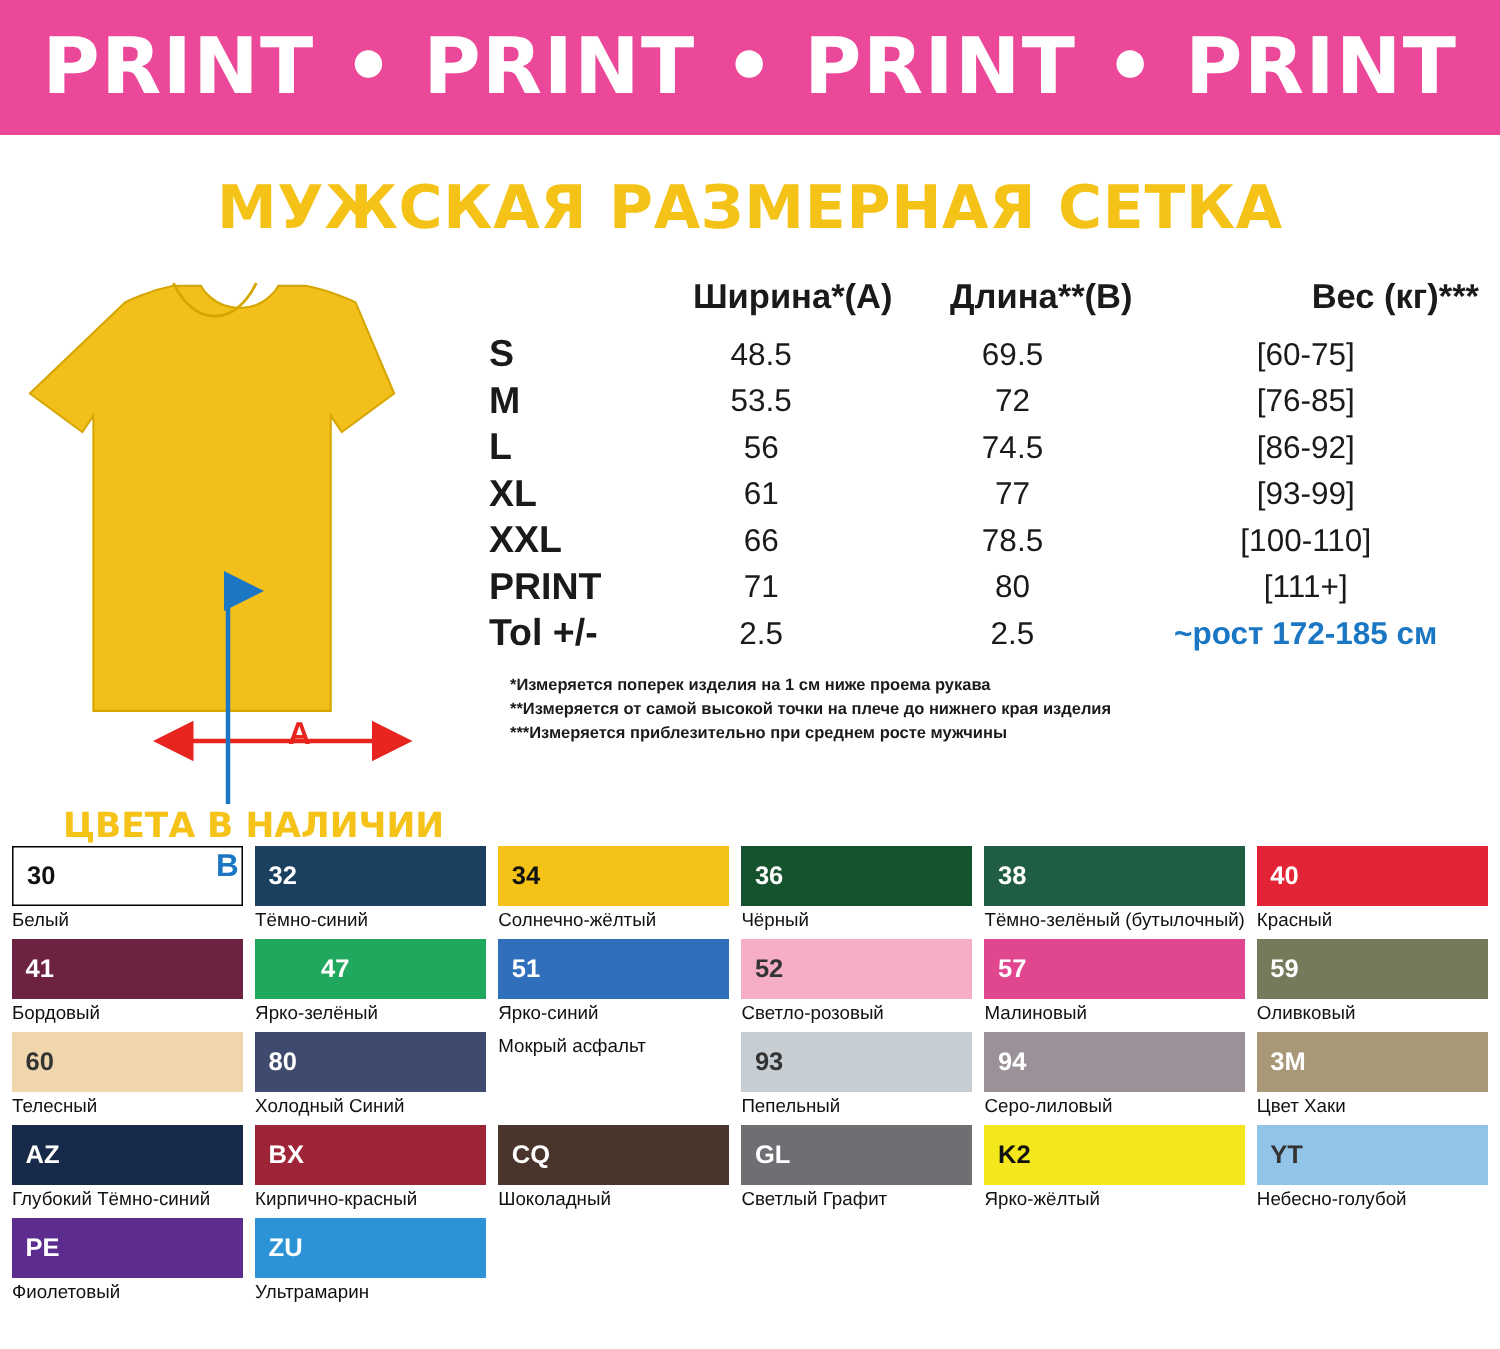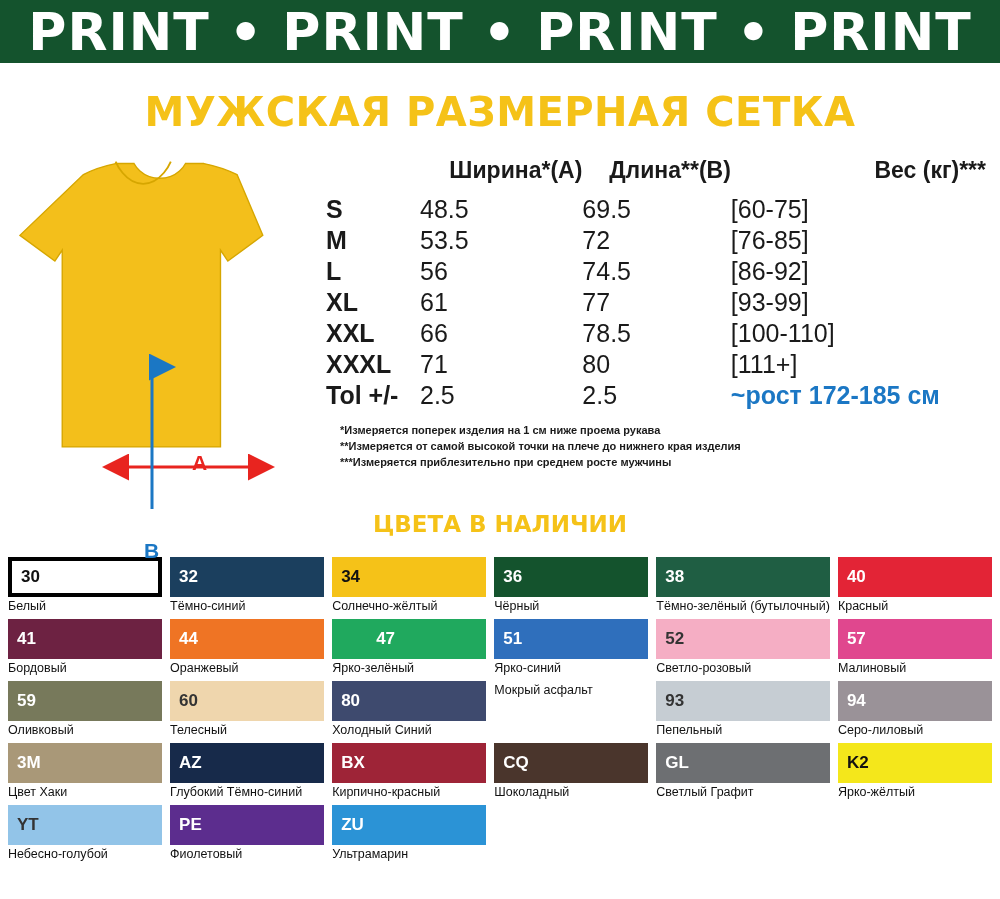--- a/index.html
+++ b/index.html
@@ -11,22 +11,22 @@
     width: 1000px;
     height: 899px;
     font-family: "Liberation Sans", sans-serif;
     color: #1a1a1a;
     overflow: hidden;
     position: relative;
   }
 
   
   .banner {
-    background: #14532d;
-    height: 63px;
+    background: #ec4899;
+    height: 90px;
     display: flex;
     align-items: center;
     justify-content: center;
   }
   .banner-text {
     color: #ffffff;
     font-size: 52px;
     font-weight: bold;
     letter-spacing: 1px;
     white-space: nowrap;
@@ -79,23 +79,23 @@
   }
   table.sizes th {
     font-weight: bold;
     font-size: 23px;
     padding: 0 0 10px 0;
     text-align: right;
     white-space: nowrap;
   }
   table.sizes th.col-size { width: 100px; }
   table.sizes td {
-    text-align: left;
+    text-align: center;
     padding: 1px 0;
-    font-size: 25px;
+    font-size: 21px;
     white-space: nowrap;
   }
   table.sizes td.size-name {
     font-weight: bold;
     text-align: left;
     padding-left: 6px;
     font-size: 25px;
   }
   .growth {
     color: #1b77c4;
@@ -107,27 +107,28 @@
   .notes {
     margin-top: 12px;
     font-size: 11px;
     line-height: 1.45;
     font-weight: bold;
     padding-left: 20px;
   }
 
   
   .colors-title {
-    text-align: center;
+    text-align: left;
     color: #f5c218;
     font-size: 23px;
     font-weight: bold;
     margin-top: 2px;
-    margin-bottom: 20px;
+    margin-bottom: 0;
     font-family: "DejaVu Sans", sans-serif;
+    padding-left: 42px;
   }
   .swatch-grid {
     display: grid;
     grid-template-columns: repeat(6, 1fr);
     gap: 6px 8px;
     padding: 0 8px 8px 8px;
     box-sizing: border-box;
   }
   .swatch-cell { }
   .swatch {
@@ -140,21 +141,21 @@
     font-size: 17px;
   }
   .swatch-name {
     font-size: 12.5px;
     color: #111;
     padding-top: 2px;
     white-space: nowrap;
     overflow: hidden;
     text-overflow: ellipsis;
   }
-  .swatch.bordered { border: 4px solid #000000; }
+  .swatch.bordered { border: 1px solid #000000; }
 </style>
 </head>
 <body>
 
 <div class="banner">
   <div class="banner-text">PRINT • PRINT • PRINT • PRINT</div>
 </div>
 
 <div class="title">МУЖСКАЯ РАЗМЕРНАЯ СЕТКА</div>
 
@@ -223,21 +224,21 @@
           <td>77</td>
           <td>[93-99]</td>
         </tr>
         <tr>
           <td class="size-name">XXL</td>
           <td>66</td>
           <td>78.5</td>
           <td>[100-110]</td>
         </tr>
         <tr>
-          <td class="size-name">XXXL</td>
+          <td class="size-name">PRINT</td>
           <td>71</td>
           <td>80</td>
           <td>[111+]</td>
         </tr>
         <tr>
           <td class="size-name">Tol +/-</td>
           <td>2.5</td>
           <td>2.5</td>
           <td class="growth">~рост 172-185 см</td>
         </tr>
@@ -293,26 +294,20 @@
     <div class="swatch-name">Красный</div>
   </div>
 
   <div class="swatch-cell">
     <div class="swatch" style="background: rgb(109, 34, 66); color: rgb(255, 255, 255);">
         <span>41</span>
       </div>
     <div class="swatch-name">Бордовый</div>
   </div>
   <div class="swatch-cell">
-    <div class="swatch" style="background: rgb(239, 116, 36); color: rgb(255, 255, 255);">
-        <span>44</span>
-      </div>
-    <div class="swatch-name">Оранжевый</div>
-  </div>
-  <div class="swatch-cell">
     <div class="swatch" style="background: rgb(32, 169, 94); color: rgb(255, 255, 255); padding-left: 44px;">
         <span>47</span>
       </div>
     <div class="swatch-name">Ярко-зелёный</div>
   </div>
   <div class="swatch-cell">
     <div class="swatch" style="background: rgb(47, 111, 188); color: rgb(255, 255, 255);">
         <span>51</span>
       </div>
     <div class="swatch-name">Ярко-синий</div>

